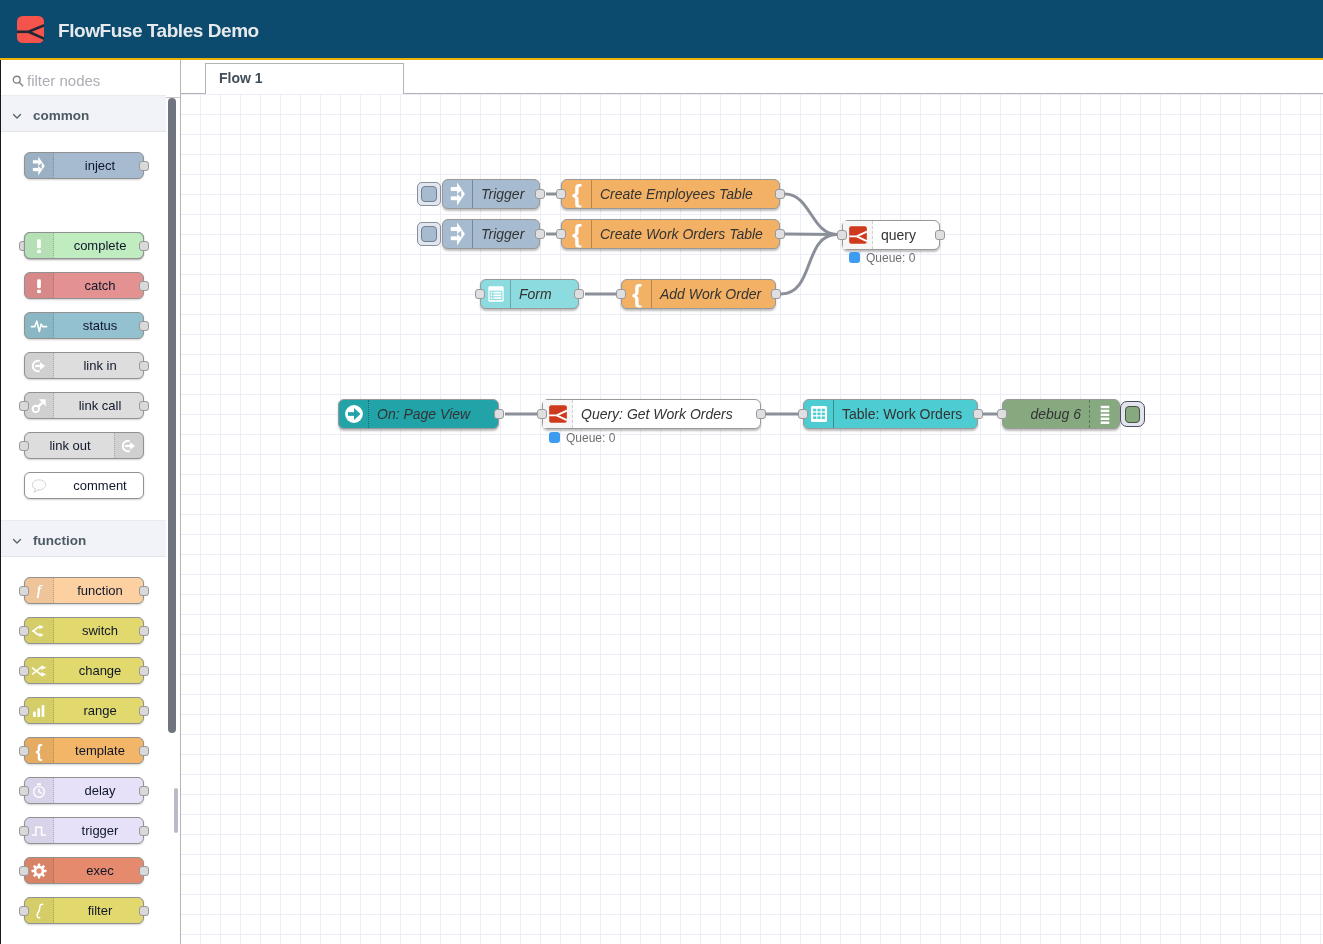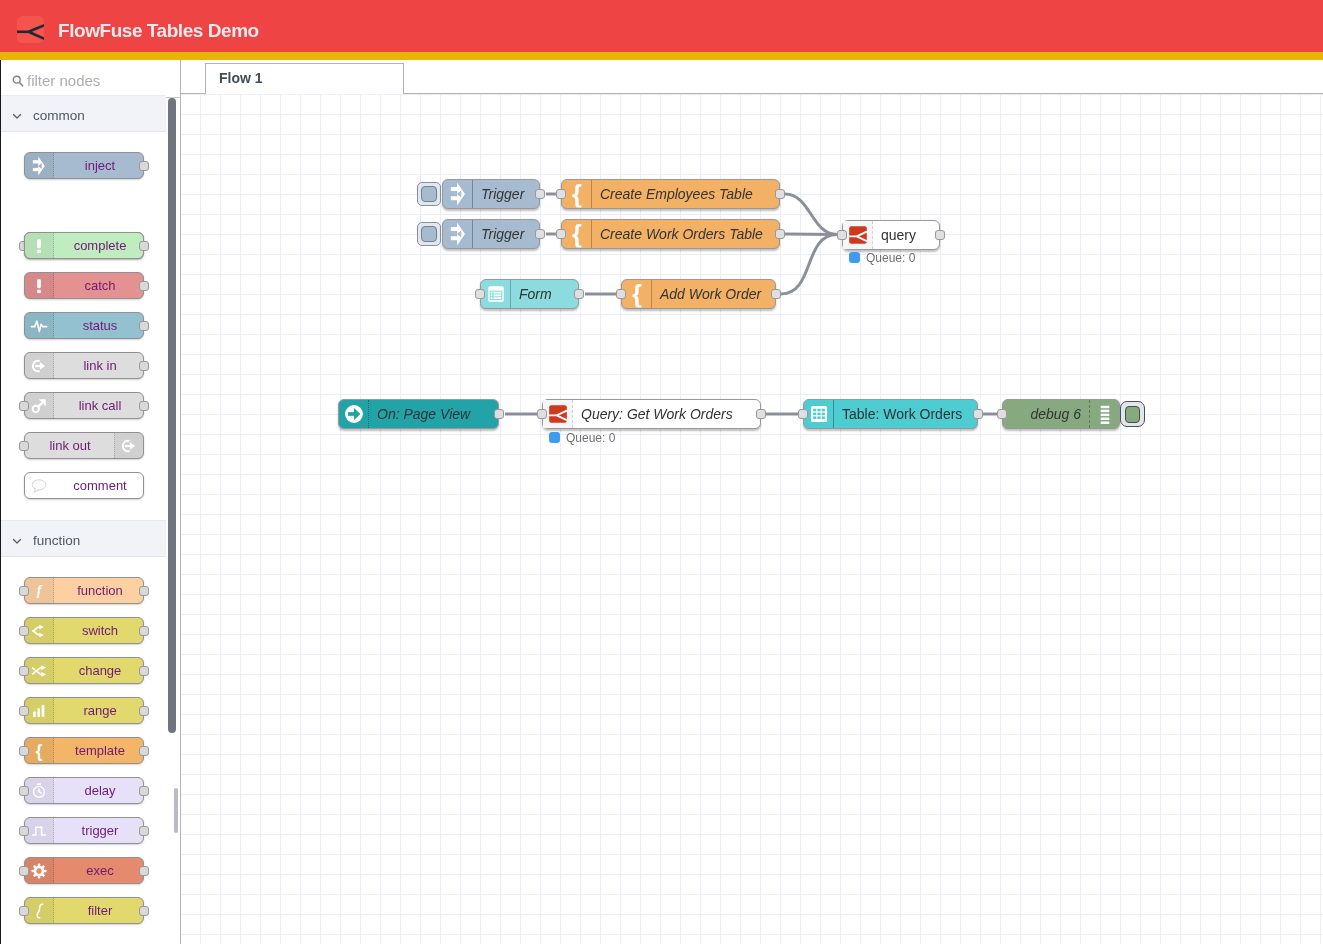--- a/index.html
+++ b/index.html
@@ -2,47 +2,47 @@
 <html><head>
 <meta charset="utf-8">
 <style>
 * { margin:0; padding:0; box-sizing:border-box; }
 html,body { width:1323px; height:944px; overflow:hidden; background:#fff;
   font-family:"Liberation Sans", sans-serif; }
 #page { position:absolute; left:0; top:0; width:1323px; height:944px; }
 
 
 #header { position:absolute; left:0; top:0; width:1323px; height:60px;
-  background:#ef4444; border-bottom:8px solid #eab308; }
+  background:#0c4a6e; border-bottom:2px solid #eab308; }
 #hlogo { position:absolute; left:17px; top:15px; }
 #htitle { position:absolute; left:58px; top:0; height:56px; line-height:61px;
   color:#e7eaed; font-size:19px; font-weight:bold; letter-spacing:-0.45px; }
 
 
 #palette { position:absolute; left:0; top:60px; width:181px; height:884px;
   background:#fff; border-right:1px solid #b5b5b5; }
 #psearch { position:absolute; left:0; top:4px; width:180px; height:34px;
   border-bottom:1px solid #c8c8c8; background:#fff; }
 #psearch .ph { position:absolute; left:27px; top:0; height:34px; line-height:34px;
   color:#adadb5; font-size:15px; }
 #psearch svg { position:absolute; left:12px; top:11px; }
 .pcat { position:absolute; left:0; width:166px; height:37px; background:#f2f3f9;
   border-bottom:1px solid #e4e4ec; border-top:1px solid #eaeaf1; }
 .pcat .chev { position:absolute; left:12px; top:17px; }
 .pcat .chev svg { display:block; }
 .pcat .cname { position:absolute; left:33px; top:0; height:36px; line-height:39px;
-  font-size:13.5px; font-weight:normal; color:#4c5a62; }
+  font-size:13.5px; font-weight:bold; color:#4c5a62; }
 .pnode { position:absolute; left:24px; width:120px; height:27px;
   border:1px solid #919191; border-radius:6px; box-shadow:0 1px 2px rgba(0,0,0,0.18); }
 .picon { position:absolute; top:0; bottom:0; width:29px; background:rgba(0,0,0,0.055); }
 .picon.l { left:0; border-right:1px dotted rgba(0,0,0,0.20); border-radius:4px 0 0 4px; }
 .picon.r { right:0; border-left:1px dotted rgba(0,0,0,0.20); border-radius:0 4px 4px 0; }
 .picon svg { position:absolute; left:50%; top:50%; transform:translate(-50%,-50%); }
 .plabel { position:absolute; top:0; height:25px; line-height:25px; width:90px;
-  text-align:center; font-size:13px; color:#701a75; }
+  text-align:center; font-size:13px; color:#0f172a; }
 .plabel.l { left:30px; } .plabel.r { left:0px; }
 .pport { position:absolute; width:10px; height:10px; background:#d9d9d9;
   border:1px solid #999; border-radius:3px; top:50%; transform:translateY(-50%); }
 .pport.in { left:-6px; } .pport.out { right:-6px; }
 #pscroll1 { position:absolute; left:168px; top:38px; width:8px; height:635px;
   background:#70747e; border-radius:4px; }
 #pscroll2 { position:absolute; left:174px; top:728px; width:4px; height:45px;
   background:#b9bcc4; border-radius:2px; }
 
 

